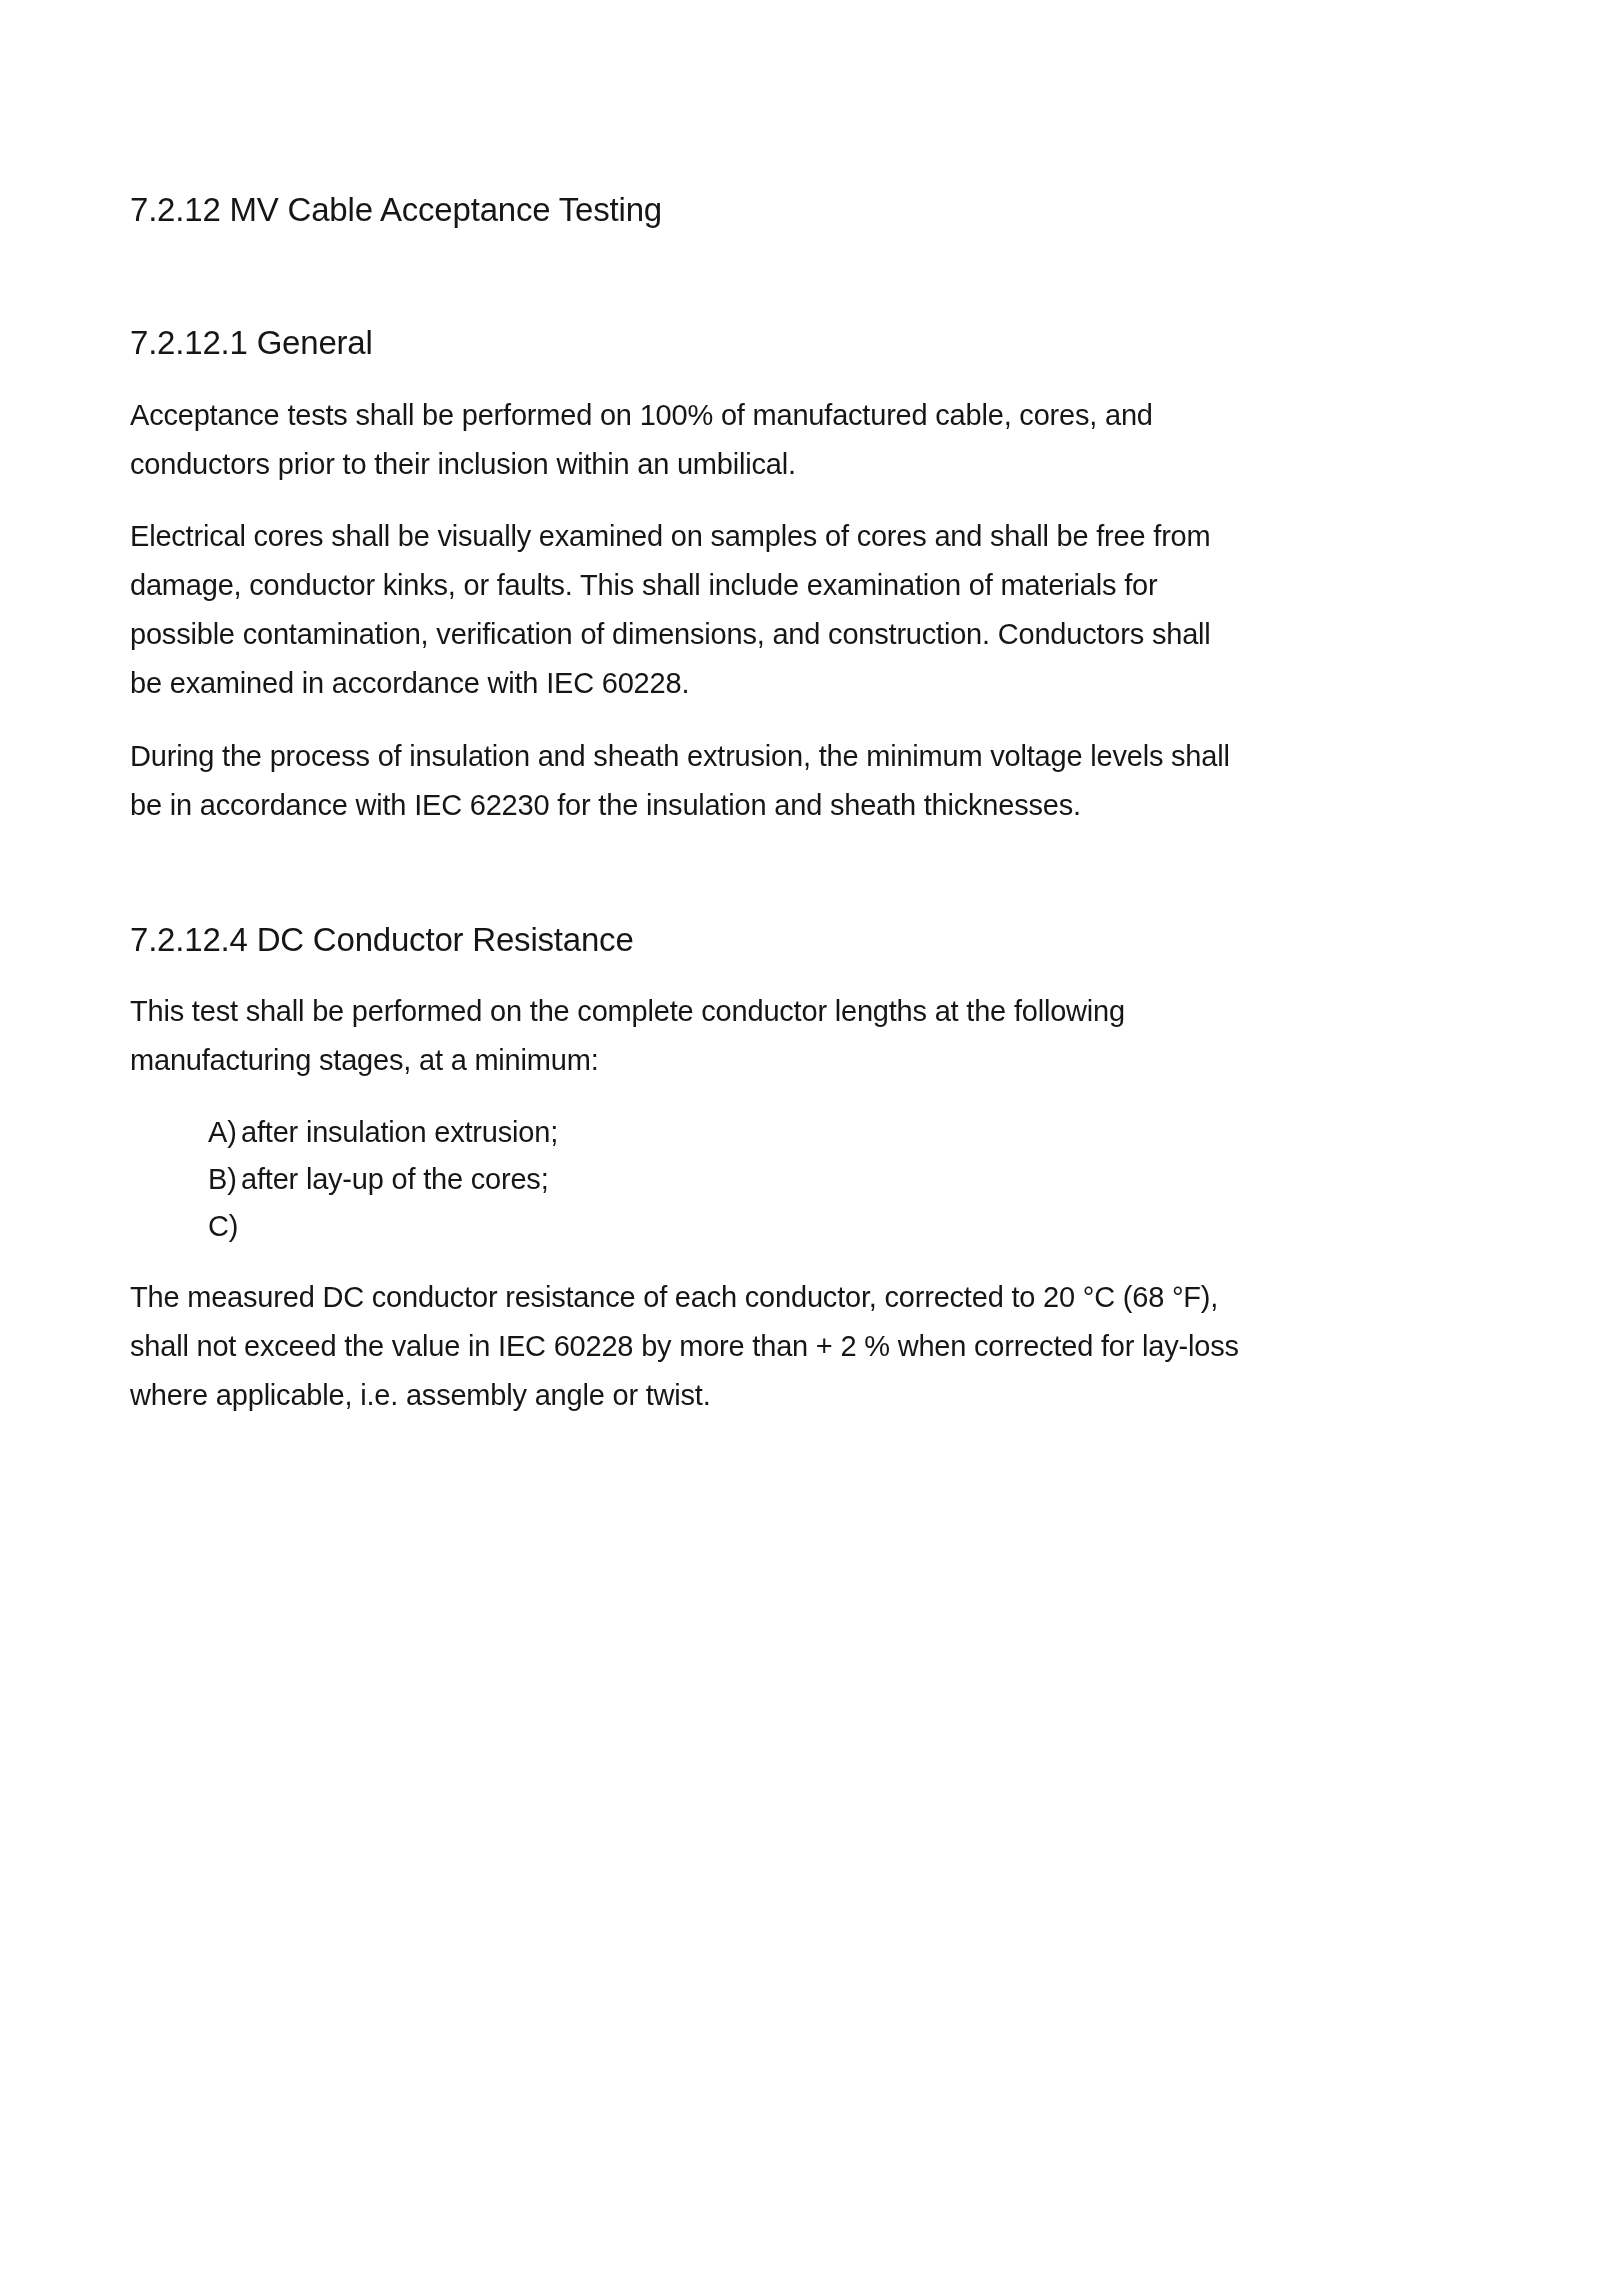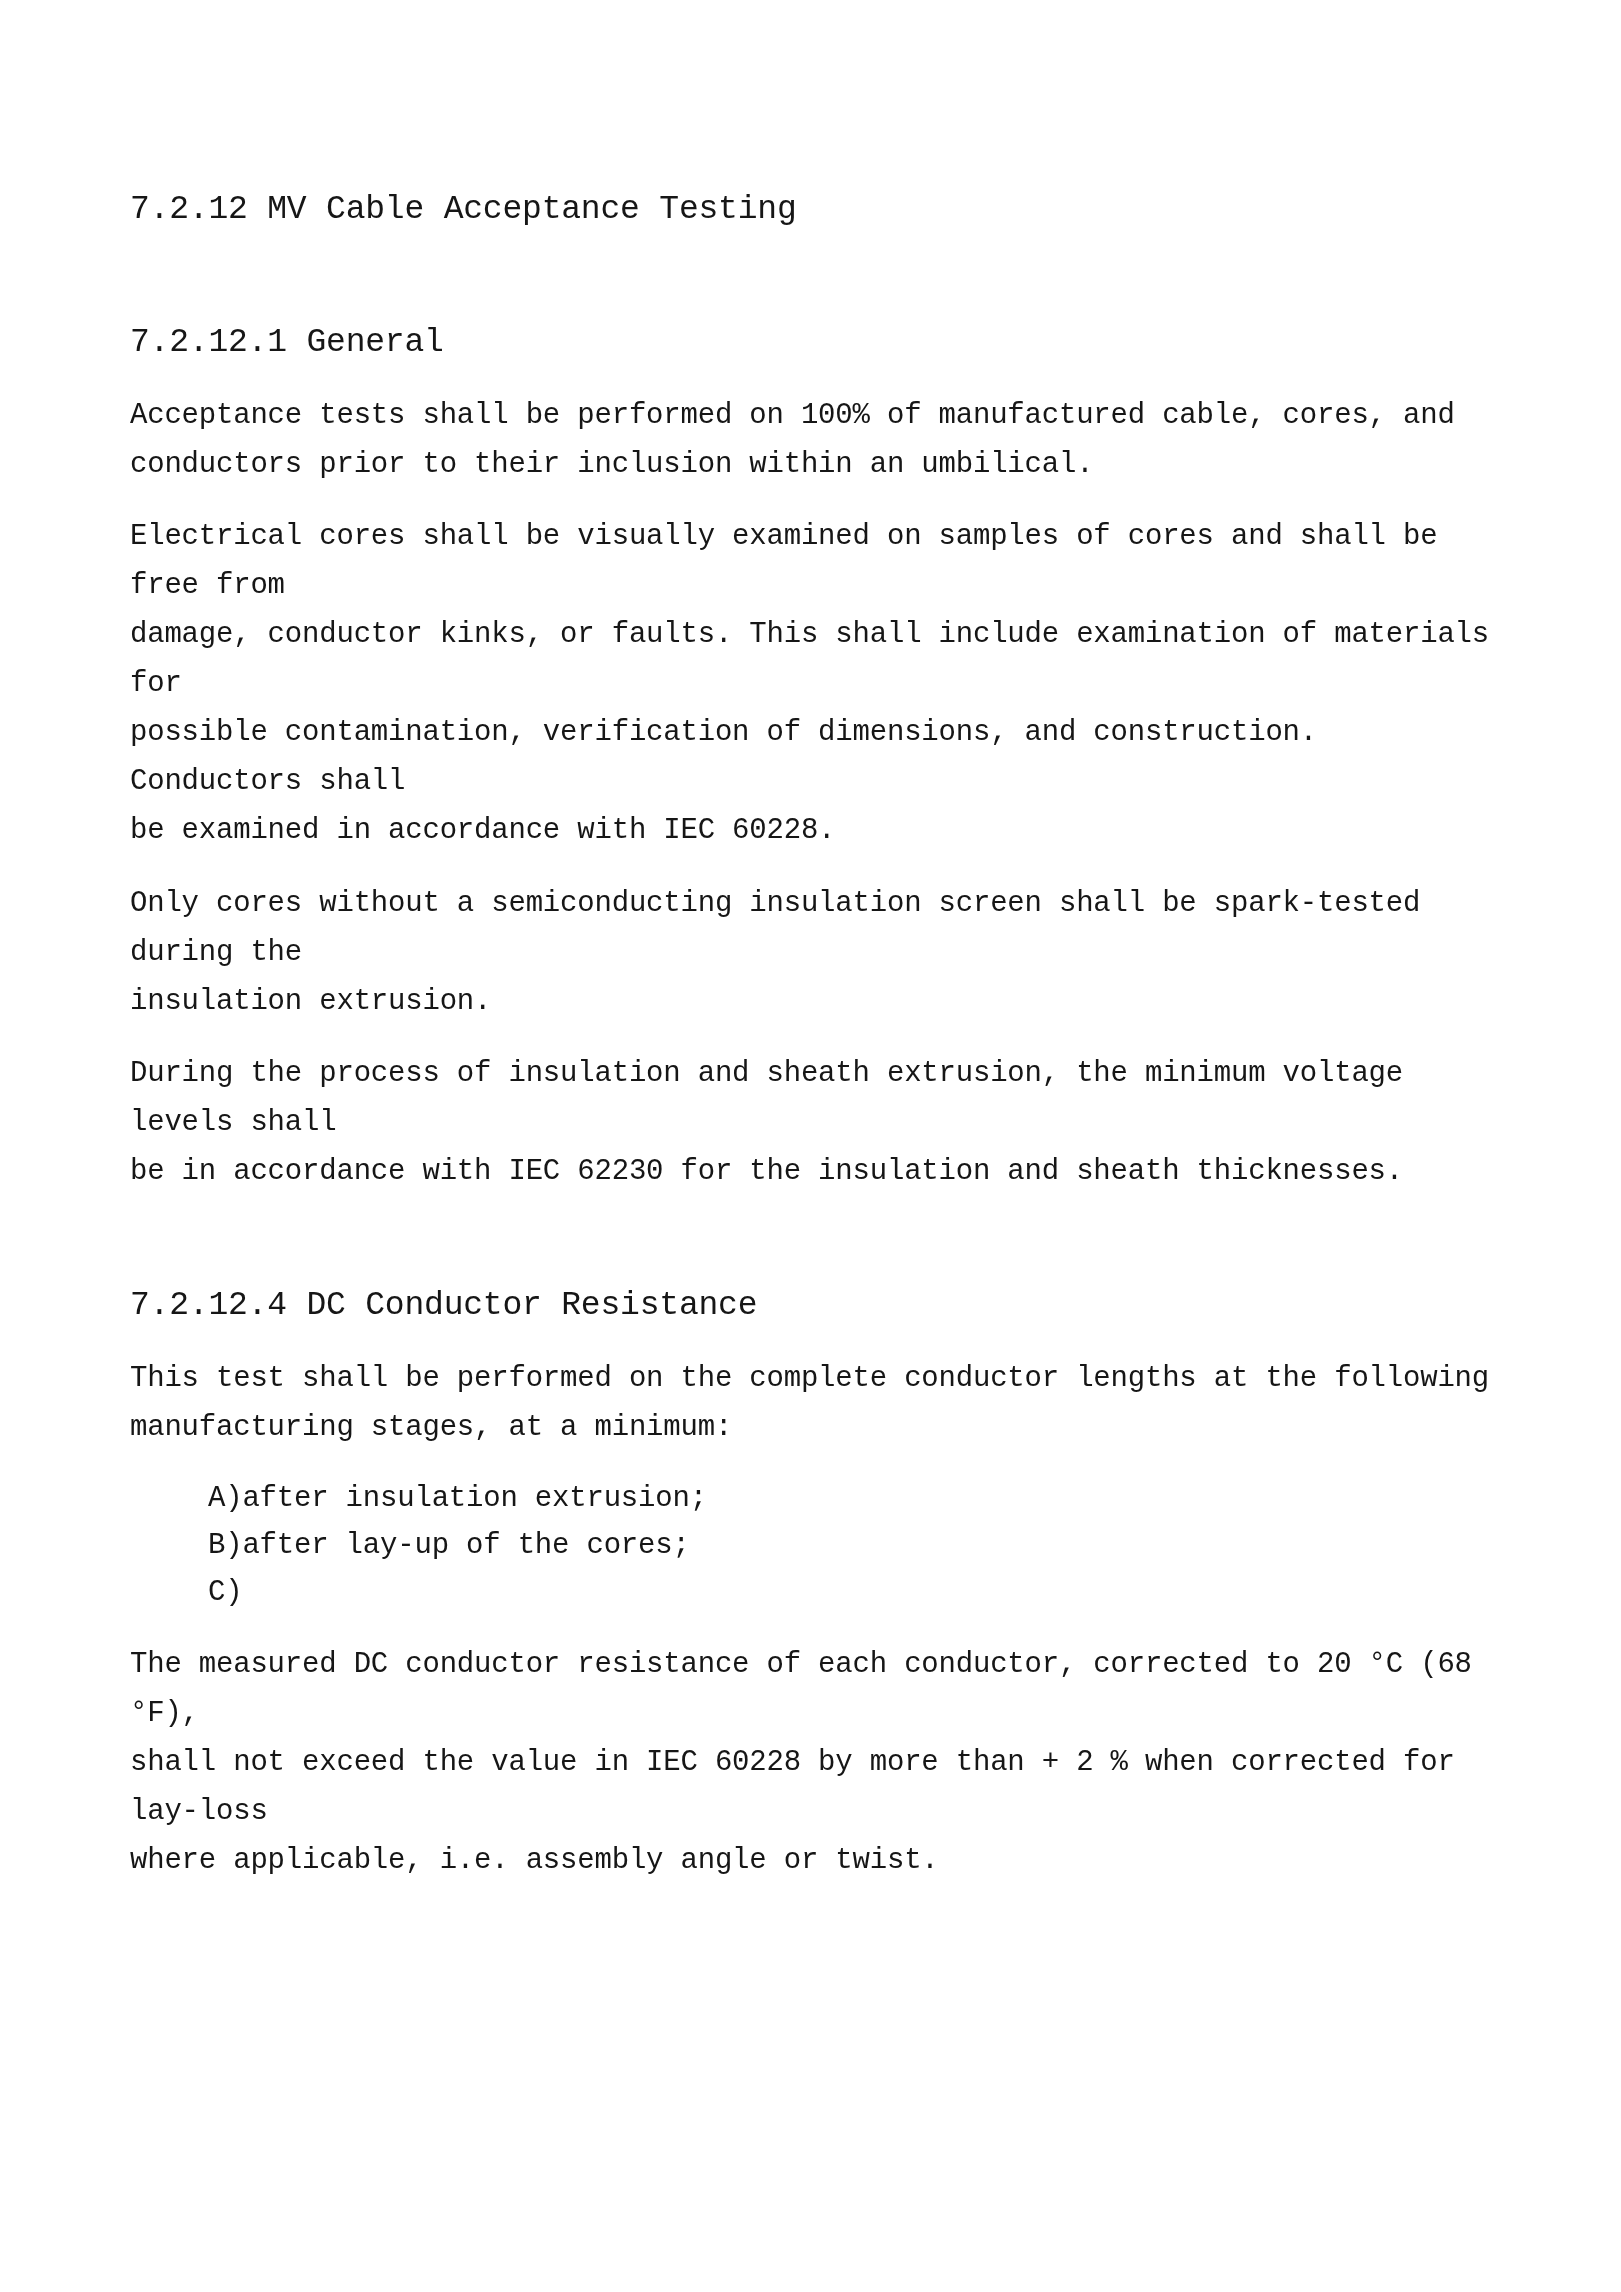--- a/index.html
+++ b/index.html
@@ -7,21 +7,21 @@
     padding: 0;
     background: #ffffff;
   }
   .page {
     position: relative;
     width: 1621px;
     height: 1881px;
     box-sizing: border-box;
     background: #ffffff;
     padding: 186px 127px 0 130px;
-    font-family: Liberation Mono, monospace;
+    font-family: Liberation Sans, sans-serif;
     color: #161616;
     letter-spacing: -0.2px;
     overflow: hidden;
   }
   .doc-title {
     font-size: 33px;
     line-height: 47px;
     font-weight: 400;
     margin: 0 0 24.5px 0;
     white-space: pre-line;
@@ -65,22 +65,20 @@
 
   <h2 class="section-heading">7.2.12.1 General</h2>
   <p class="para">Acceptance tests shall be performed on 100% of manufactured cable, cores, and
 conductors prior to their inclusion within an umbilical.</p>
 
   <p class="para">Electrical cores shall be visually examined on samples of cores and shall be free from
 damage, conductor kinks, or faults. This shall include examination of materials for
 possible contamination, verification of dimensions, and construction. Conductors shall
 be examined in accordance with IEC 60228.</p>
 
-  <p class="para">Only cores without a semiconducting insulation screen shall be spark-tested during the
-insulation extrusion.</p>
   <p class="para">During the process of insulation and sheath extrusion, the minimum voltage levels shall
 be in accordance with IEC 62230 for the insulation and sheath thicknesses.</p>
 
   <h2 class="section-heading">7.2.12.4 DC Conductor Resistance</h2>
   <p class="para">This test shall be performed on the complete conductor lengths at the following
 manufacturing stages, at a minimum:</p>
 
   <ol class="alpha-list">
     <li>
       <span class="marker">A)</span>

